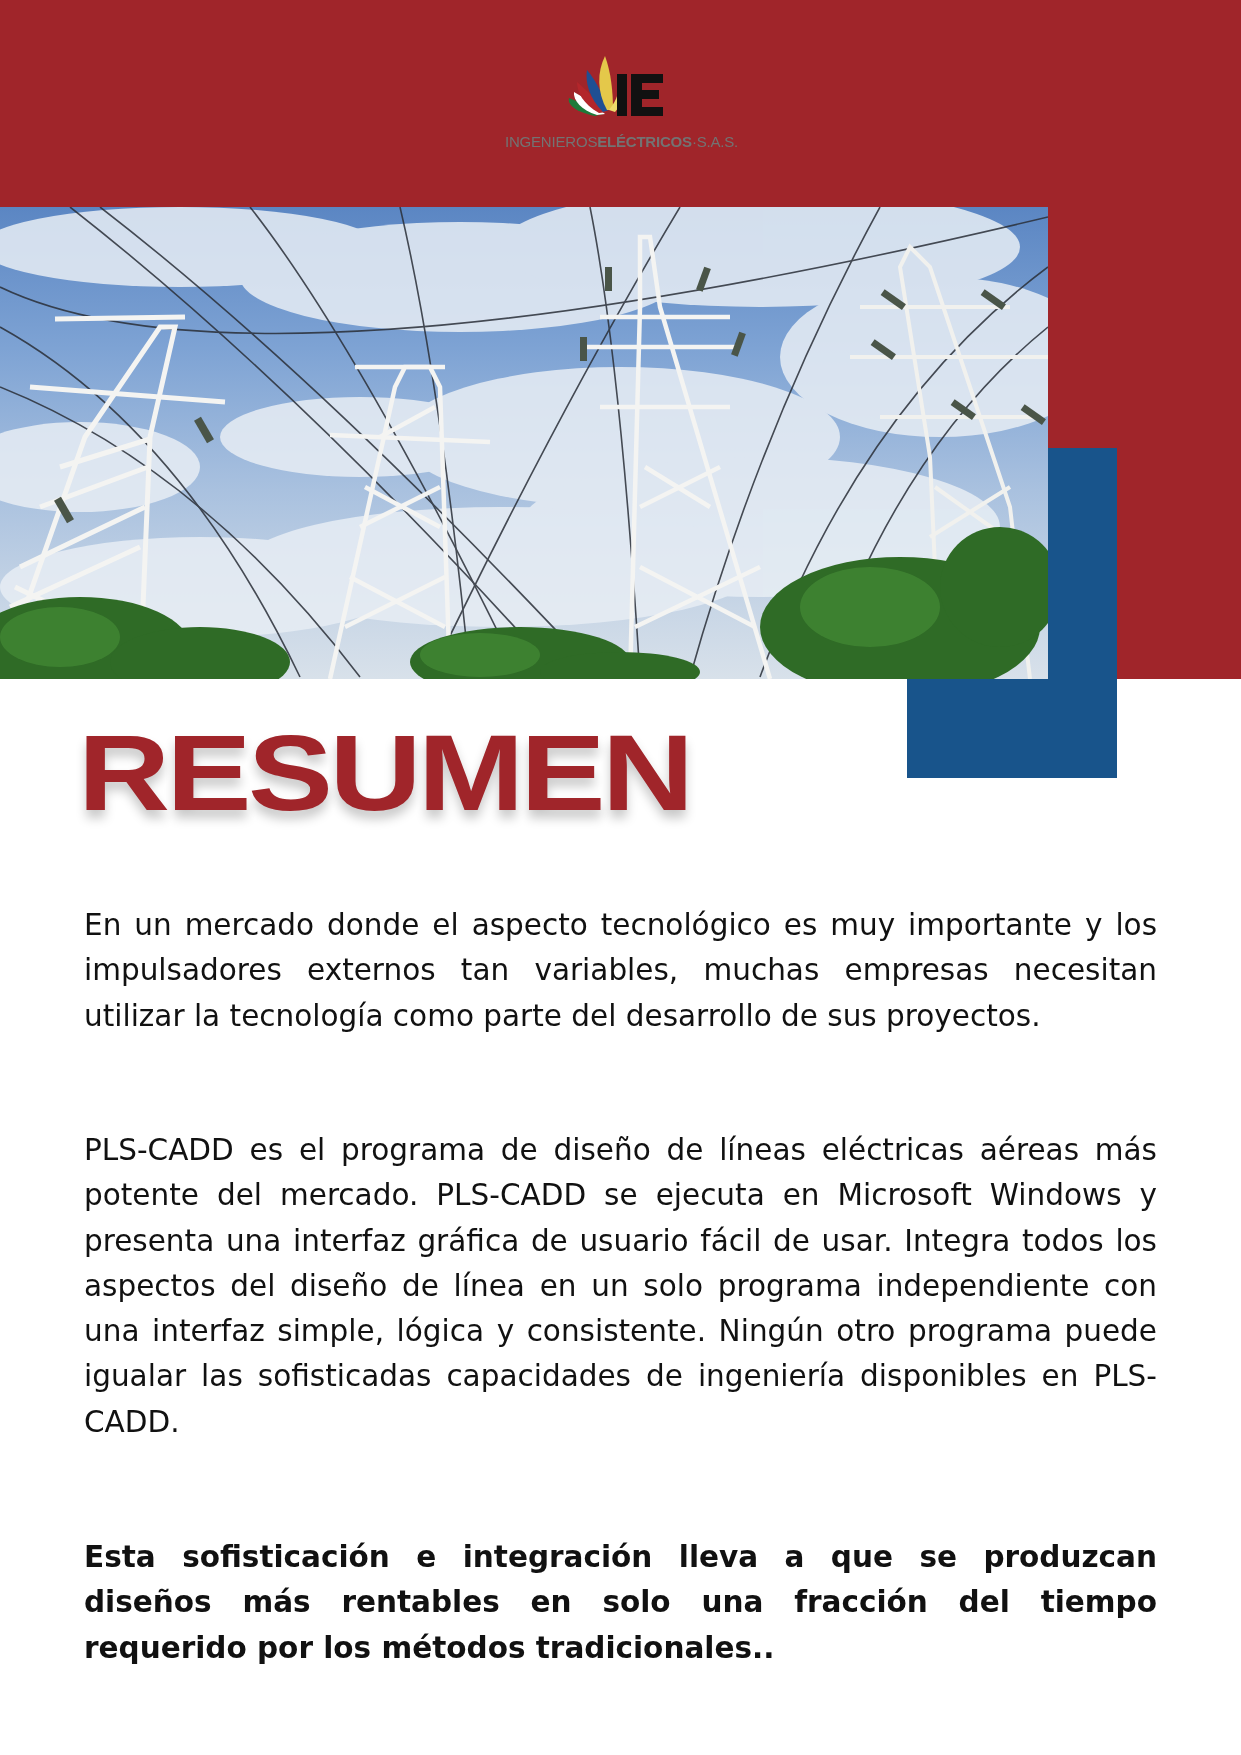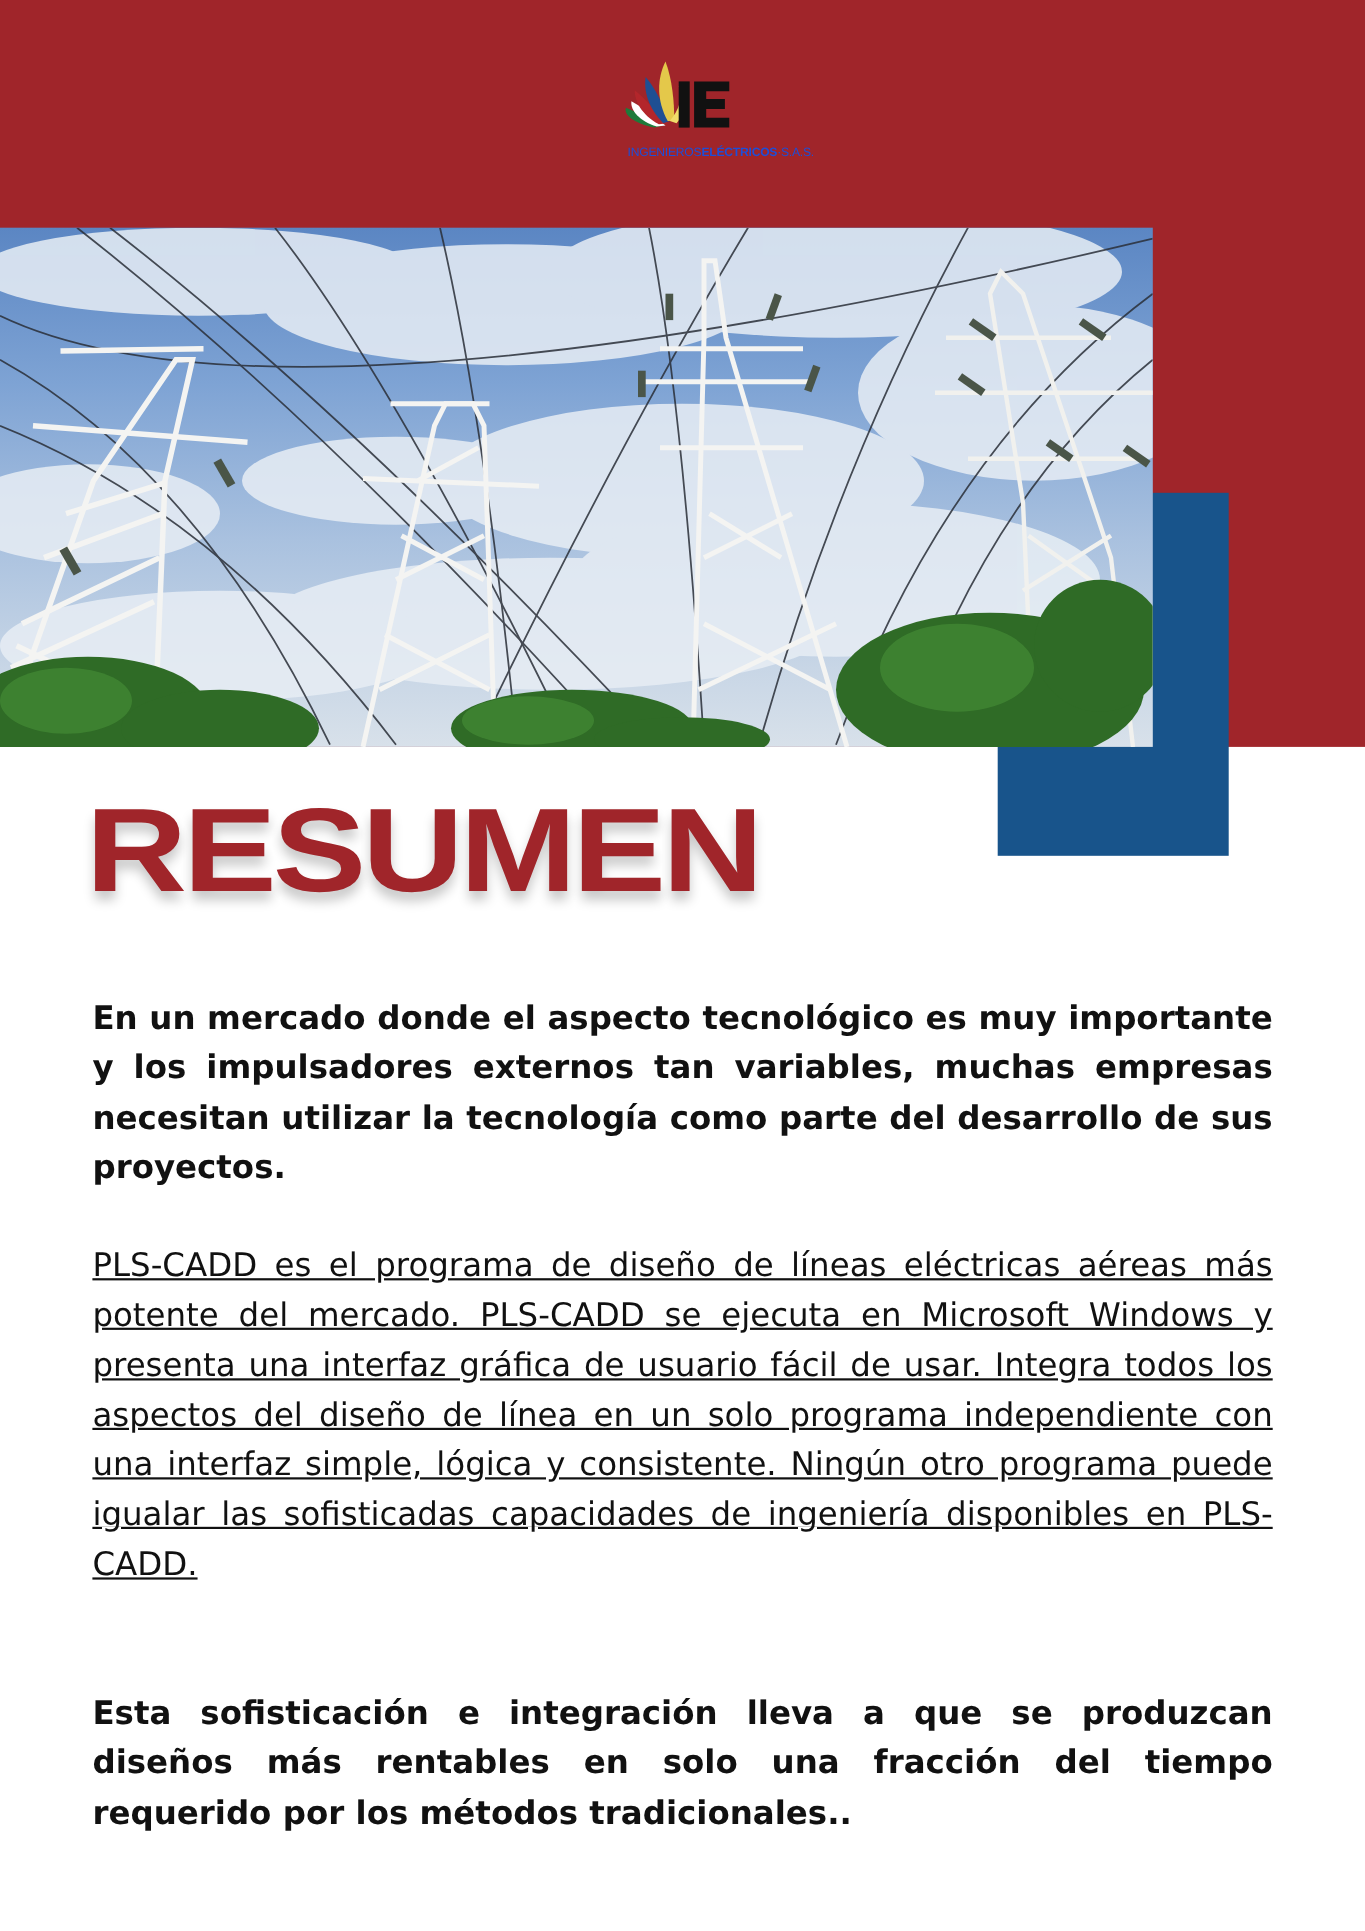--- a/index.html
+++ b/index.html
@@ -5,30 +5,30 @@
   html, body { margin:0; padding:0; }
   body { width:1241px; height:1755px; background:#ffffff; position:relative; overflow:hidden;
          font-family:"DejaVu Sans","Liberation Sans",sans-serif; }
   .red-band { position:absolute; left:0; top:0; width:1241px; height:679px; background:#a0252a; }
   .blue-box { position:absolute; left:907px; top:448px; width:210px; height:330px; background:#18548b; }
   .photo { position:absolute; left:0; top:207px; width:1048px; height:472px; overflow:hidden;
            background:linear-gradient(180deg,#5b86c3 0%,#7ea3d4 30%,#a9c1df 60%,#c8d6e6 85%,#d8e1ea 100%); }
   .photo svg { position:absolute; left:0; top:0; }
   .logo { position:absolute; left:505px; top:52px; width:235px; height:100px; }
   .logo-mark { position:absolute; left:60px; top:0; width:110px; height:72px; }
-  .logo-text { position:absolute; left:0; top:81px; width:235px; text-align:right; font-family:"Liberation Sans",sans-serif;
-               font-size:11px; color:#1d4ed8; letter-spacing:-0.2px; white-space:nowrap; }
+  .logo-text { position:absolute; left:0; top:81px; width:235px; text-align:left; font-family:"Liberation Sans",sans-serif;
+               font-size:15px; color:#737373; letter-spacing:-0.2px; white-space:nowrap; }
   .logo-text b { font-weight:900; }
   .title { position:absolute; left:78px; top:718px; font-family:"Liberation Sans",sans-serif; font-weight:900;
            font-size:108px; line-height:110px; color:#a0252a; letter-spacing:-3px;
            text-shadow:0 8px 10px rgba(0,0,0,0.22); transform:scaleX(1.18); transform-origin:left top; }
   .body { position:absolute; left:84px; width:1073px; font-family:"DejaVu Sans","Liberation Sans",sans-serif;
           font-size:29.5px; line-height:45.3px; color:#111; text-align:justify; }
-  .p1 { top:903px;font-weight:bold; }
-  .p2 { top:1128px;text-decoration:underline; }
+  .p1 { top:903px; }
+  .p2 { top:1128px; }
   .p3 { top:1535px;font-weight:bold; }
   .body p { margin:0; }
 </style>
 </head>
 <body>
 
 <div class="red-band"></div>
 <div class="blue-box"></div>
 
 <div class="logo">

